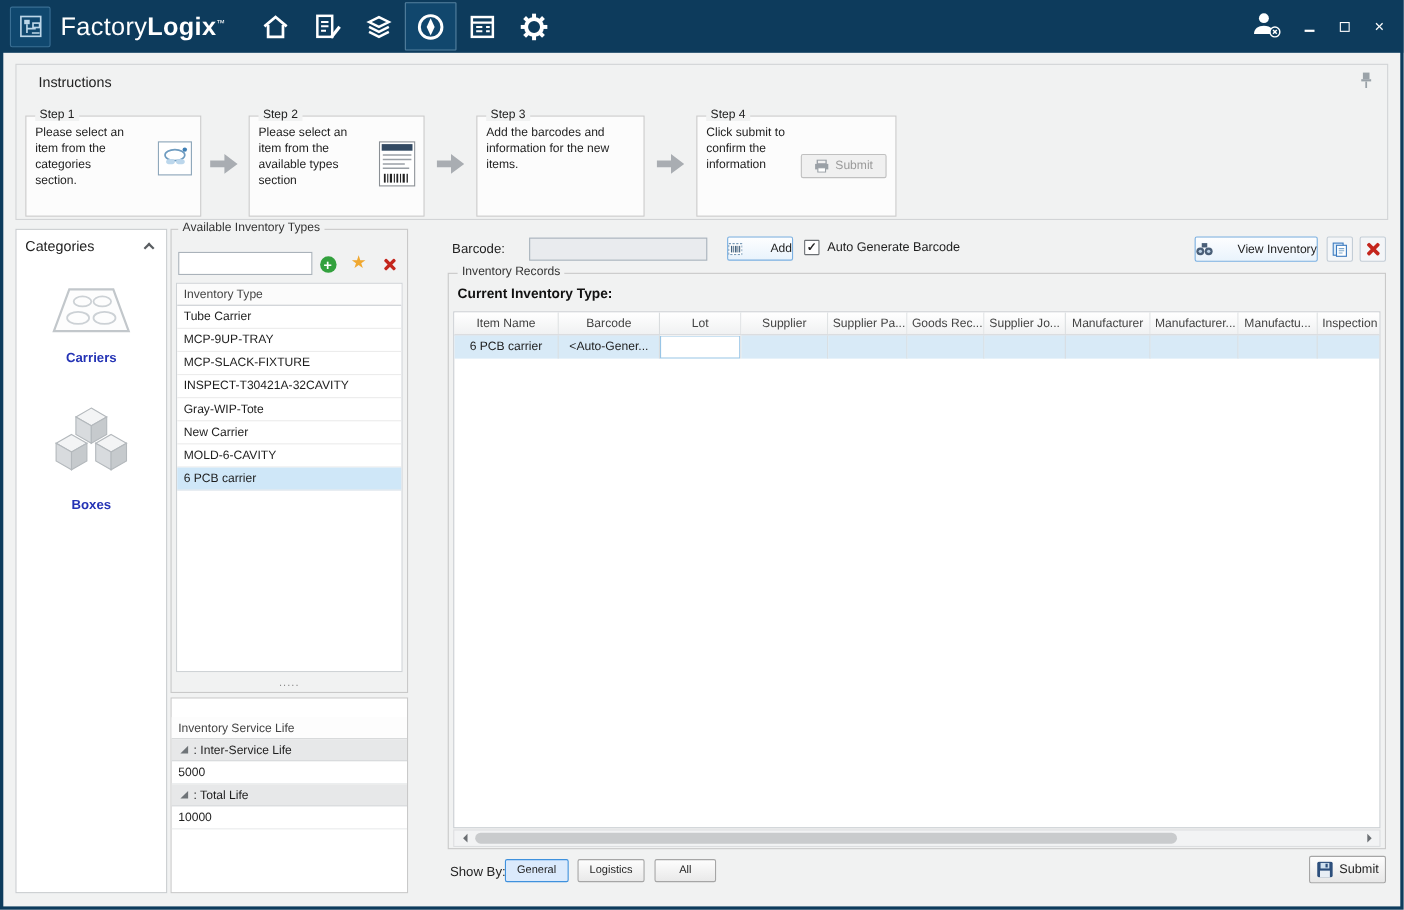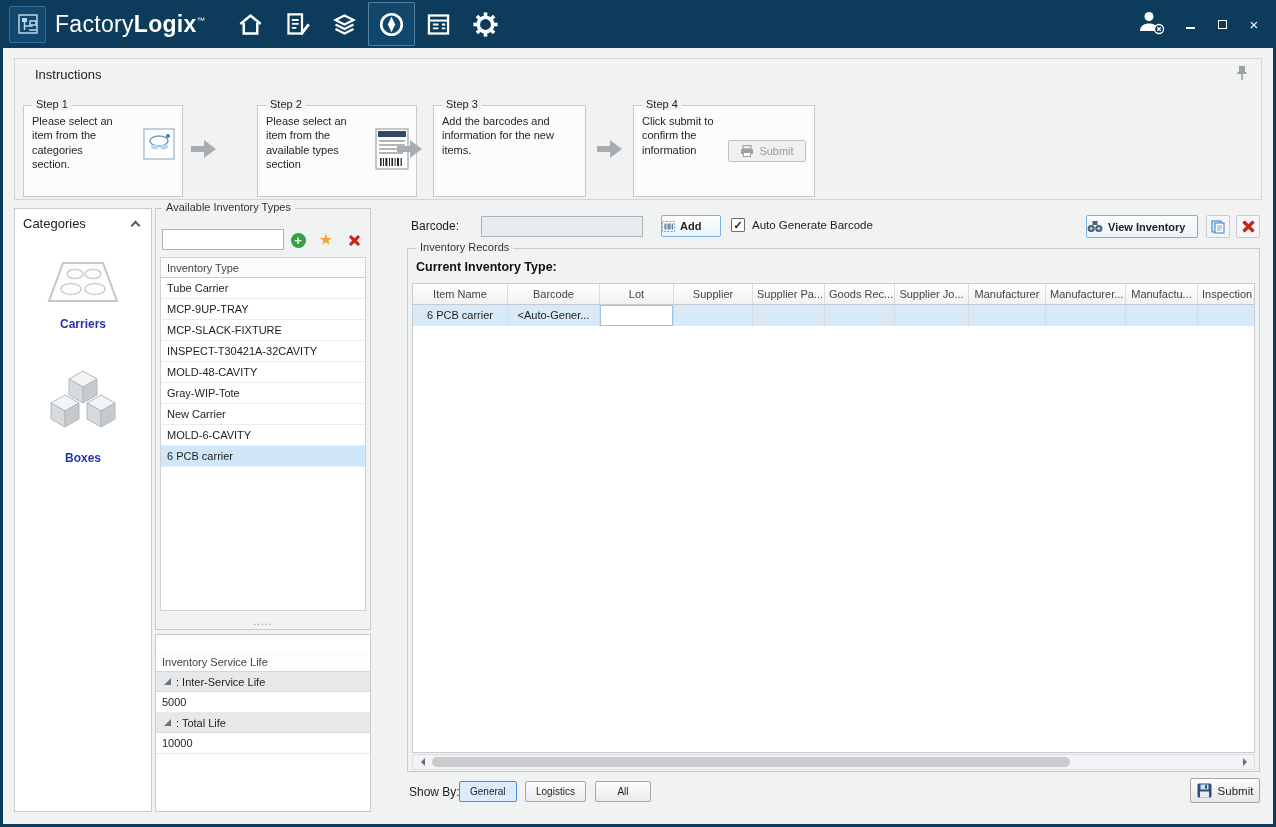--- a/index.html
+++ b/index.html
@@ -25,21 +25,21 @@
   .content { position:absolute; top:48px; left:3px; right:3px; bottom:3px; background:#f1f2f2; }
 
   
   .instructions { position:absolute; left:11px; right:11px; top:10px; height:142px; background:#f1f2f2; border:1px solid #d2d4d6; }
   .instructions-title { position:absolute; left:20px; top:8px; font-size:13px; color:#222; }
   .pin { position:absolute; right:12px; top:6px; cursor:pointer; }
   .step { position:absolute; top:46px; height:92px; background:#fcfcfc; border:1px solid #c9c9c9; }
   .step .legend { position:absolute; top:-8px; left:8px; background:#f1f2f2; padding:0 4px; font-size:11px; color:#222; }
   .step-text { font-size:11px; line-height:1.3; padding:8px 6px 0 8px; }
   .step1 { left:8px;  width:160px; }
-  .step2 { left:211px; width:160px;margin-left:31px; }
+  .step2 { left:211px; width:160px; }
   .step3 { left:418px; width:153px; }
   .step4 { left:618px; width:182px; }
   .step1 .step-text, .step2 .step-text { width:104px; float:left; }
   .thumb { position:absolute; right:7px; top:22px; }
   .arrow { position:absolute; top:80px; }
   .a1 { left:176px; } .a2 { left:382px; } .a3 { left:582px; }
   .step-submit { position:absolute; right:8px; top:34px; width:78px; height:22px; background:#f0f0f0; border:1px solid #c0c0c0; border-radius:2px; color:#9a9a9a; font-size:11px; display:flex; align-items:center; justify-content:center; gap:5px; }
 
   
   .categories { position:absolute; left:11px; top:160px; width:138px; height:604px; background:#fff; border:1px solid #c9cccf; }
@@ -72,21 +72,21 @@
   .sl-header { height:20px; line-height:20px; padding-left:6px; font-size:11px; color:#444; background:#fdfdfd; border-bottom:1px solid #d4d6d8;margin-top:17px; }
   .sl-group { height:20px; display:flex; align-items:center; background:#e7e8e9; border-bottom:1px solid #d8dadc; font-size:11px; font-weight:normal; cursor:pointer; }
   .expand-tri { width:0; height:0; border-left:7px solid transparent; border-bottom:7px solid #6f7478; margin:0 5px 0 8px; }
   .sl-value { height:21px; line-height:21px; padding-left:6px; font-size:11px; border-bottom:1px solid #e8eaec; }
 
   
   .right-area { position:absolute; left:368px; right:9px; top:160px; bottom:12px;margin-left:32px; }
   .barcode-row { position:absolute; top:0; left:0; right:0; height:36px; }
   .barcode-label { position:absolute; left:8px; top:11px; font-size:12px; }
   .barcode-input { position:absolute; left:78px; top:8px; width:162px; height:21px; border:1px solid #a9b3bc; background:#e9ebee; font-size:11px; padding:0 4px; }
-  .btn-lite { background:linear-gradient(#fdfeff,#e9f3fc); border:1px solid #7ab0e2; border-radius:2px; font-size:11px; display:flex; align-items:center; justify-content:flex-start; gap:5px; cursor:pointer; color:#1e1e1e;font-weight:bold; }
+  .btn-lite { background:linear-gradient(#fdfeff,#e9f3fc); border:1px solid #7ab0e2; border-radius:2px; font-size:11px; display:flex; align-items:center; justify-content:space-between; gap:5px; cursor:pointer; color:#1e1e1e; }
   .add-btn { position:absolute; left:258px; top:7px; width:60px; height:22px; }
   .cb { position:absolute; left:328px; top:10px; width:14px; height:14px; background:#fff; border:1px solid #6b6f73; border-radius:1px; text-align:center; font-size:11px; line-height:13px; font-weight:bold; color:#222; cursor:pointer; }
   .cb-label { position:absolute; left:349px; top:11px; font-size:11.5px; cursor:default; }
   .view-inv-btn { position:absolute; right:66px; top:7px; width:112px; height:23px; }
   .flat-btn { position:absolute; top:7px; width:24px; height:23px; background:#f4f6f8; border:1px solid #c3cdd6; border-radius:2px; display:flex; align-items:center; justify-content:center; cursor:pointer; }
   .copy-btn { right:34px; } .del-rec-btn { right:4px; }
 
   
   .records-group { position:absolute; top:40px; left:4px; right:4px; bottom:40px; border:1px solid #c9c9c9; }
   .records-legend { position:absolute; top:-8px; left:8px; background:#f1f2f2; padding:0 4px; font-size:11px; color:#333; }
@@ -330,21 +330,20 @@
       <div class="mini-btn">
           <span class="xmark"></span>
         </div>
     </div>
     <div class="type-list">
       <div class="type-header">Inventory Type</div>
       <div class="type-row">Tube Carrier</div>
       <div class="type-row">MCP-9UP-TRAY</div>
       <div class="type-row">MCP-SLACK-FIXTURE</div>
       <div class="type-row">INSPECT-T30421A-32CAVITY</div>
-      <div class="type-row">MOLD-48-CAVITY</div>
       <div class="type-row">Gray-WIP-Tote</div>
       <div class="type-row">New Carrier</div>
       <div class="type-row">MOLD-6-CAVITY</div>
       <div class="type-row selected">6 PCB carrier</div>
     </div>
     <div class="splitter">.....</div>
   </section>
 
   <section class="servicelife">
     <div class="sl-header">Inventory Service Life</div>

